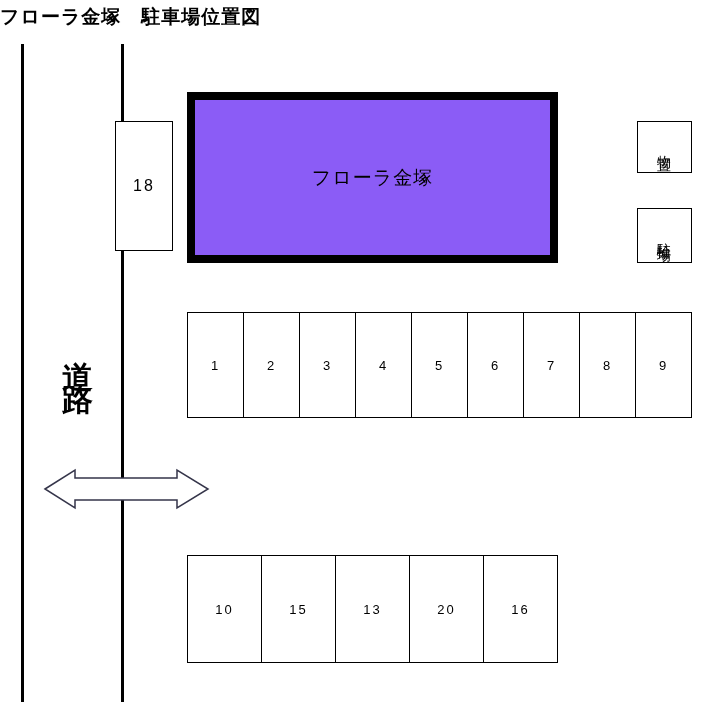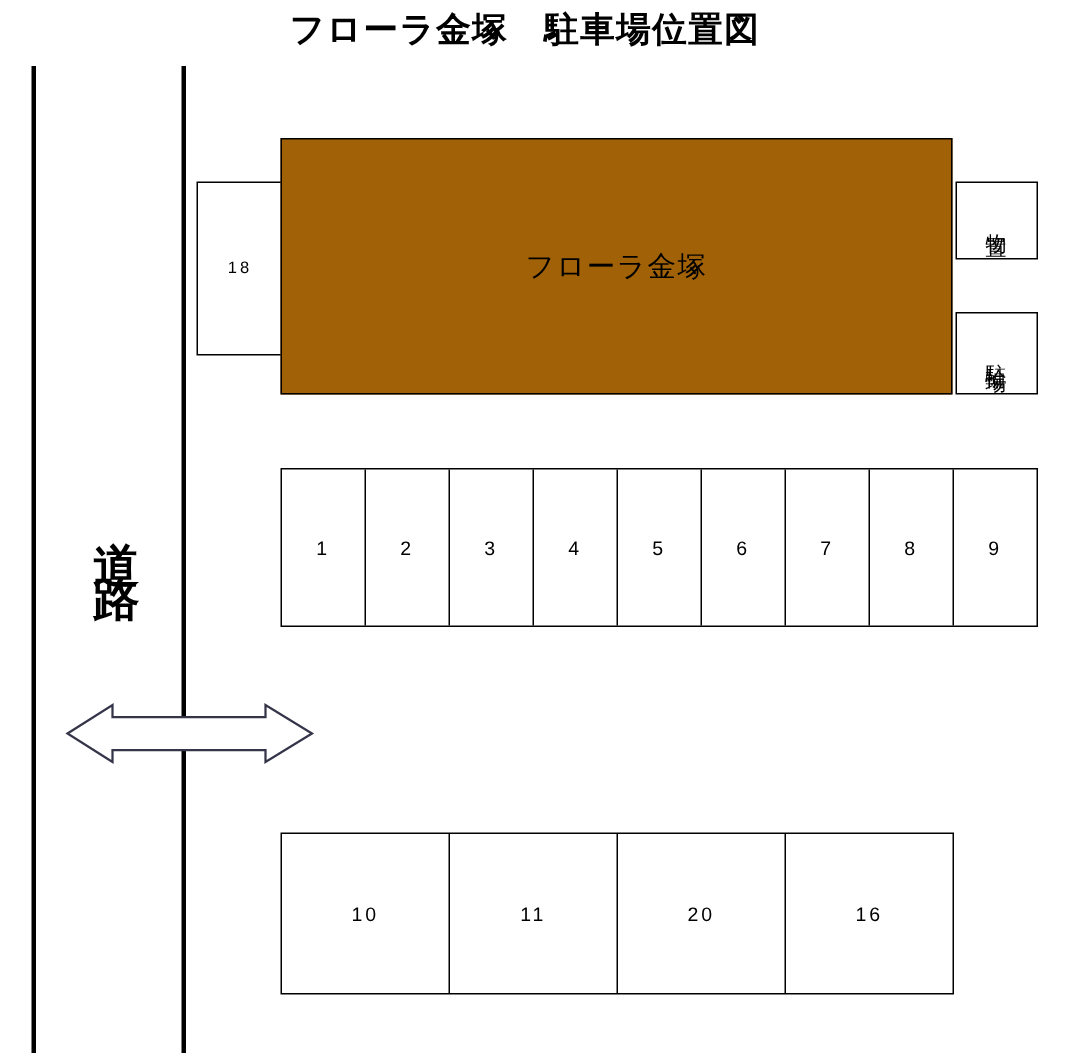--- a/index.html
+++ b/index.html
@@ -14,22 +14,21 @@
     height: 702px;
     background: #ffffff;
     overflow: hidden;
     color: #000000;
   }
   .title {
     position: absolute;
     top: 4px;
     left: 0;
     width: 700px;
-    text-align: center;
-    font-size: 23px;
+    font-size: 19px;
     font-weight: bold;
     letter-spacing: 1px;
     white-space: pre;
   }
   .road-line {
     position: absolute;
     top: 44px;
     width: 3px;
     height: 658px;
     background: #000000;
@@ -57,37 +56,37 @@
   .box {
     position: absolute;
     box-sizing: border-box;
     border: 1px solid #000000;
     background: #ffffff;
     display: flex;
     align-items: center;
     justify-content: center;
   }
   .space18 {
-    left: 131px;
+    left: 115px;
     top: 121px;
     width: 58px;
-    height: 116px;
-    z-index: 2;
-    font-size: 11px;
+    height: 130px;
+    z-index: 2;
+    font-size: 16px;
     letter-spacing: 2px;
   }
   .building {
     position: absolute;
     left: 187px;
     top: 92px;
-    width: 448px;
+    width: 371px;
     height: 171px;
     box-sizing: border-box;
-    border: 1px solid #000000;
-    background: #a16207;
+    border: 8px solid #000000;
+    background: #8b5cf6;
     display: flex;
     align-items: center;
     justify-content: center;
     z-index: 3;
   }
   .building-label {
     font-size: 19px;
     letter-spacing: 1px;
   }
   .storage {
@@ -121,21 +120,21 @@
   }
   .row-middle {
     left: 187px;
     top: 312px;
     width: 505px;
     height: 106px;
   }
   .row-bottom {
     left: 187px;
     top: 555px;
-    width: 449px;
+    width: 371px;
     height: 108px;
   }
   .cell {
     flex: 1 1 0;
     border-right: 1px solid #000000;
     display: flex;
     align-items: center;
     justify-content: center;
     font-size: 13px;
     letter-spacing: 2px;
@@ -202,21 +201,24 @@
     <div class="cell">
         <span>9</span>
       </div>
   </div>
 
   <div class="row row-bottom">
     <div class="cell">
         <span>10</span>
       </div>
     <div class="cell">
-        <span>11</span>
+        <span>15</span>
+      </div>
+    <div class="cell">
+        <span>13</span>
       </div>
     <div class="cell">
         <span>20</span>
       </div>
     <div class="cell">
         <span>16</span>
       </div>
   </div>
 
 </div>

